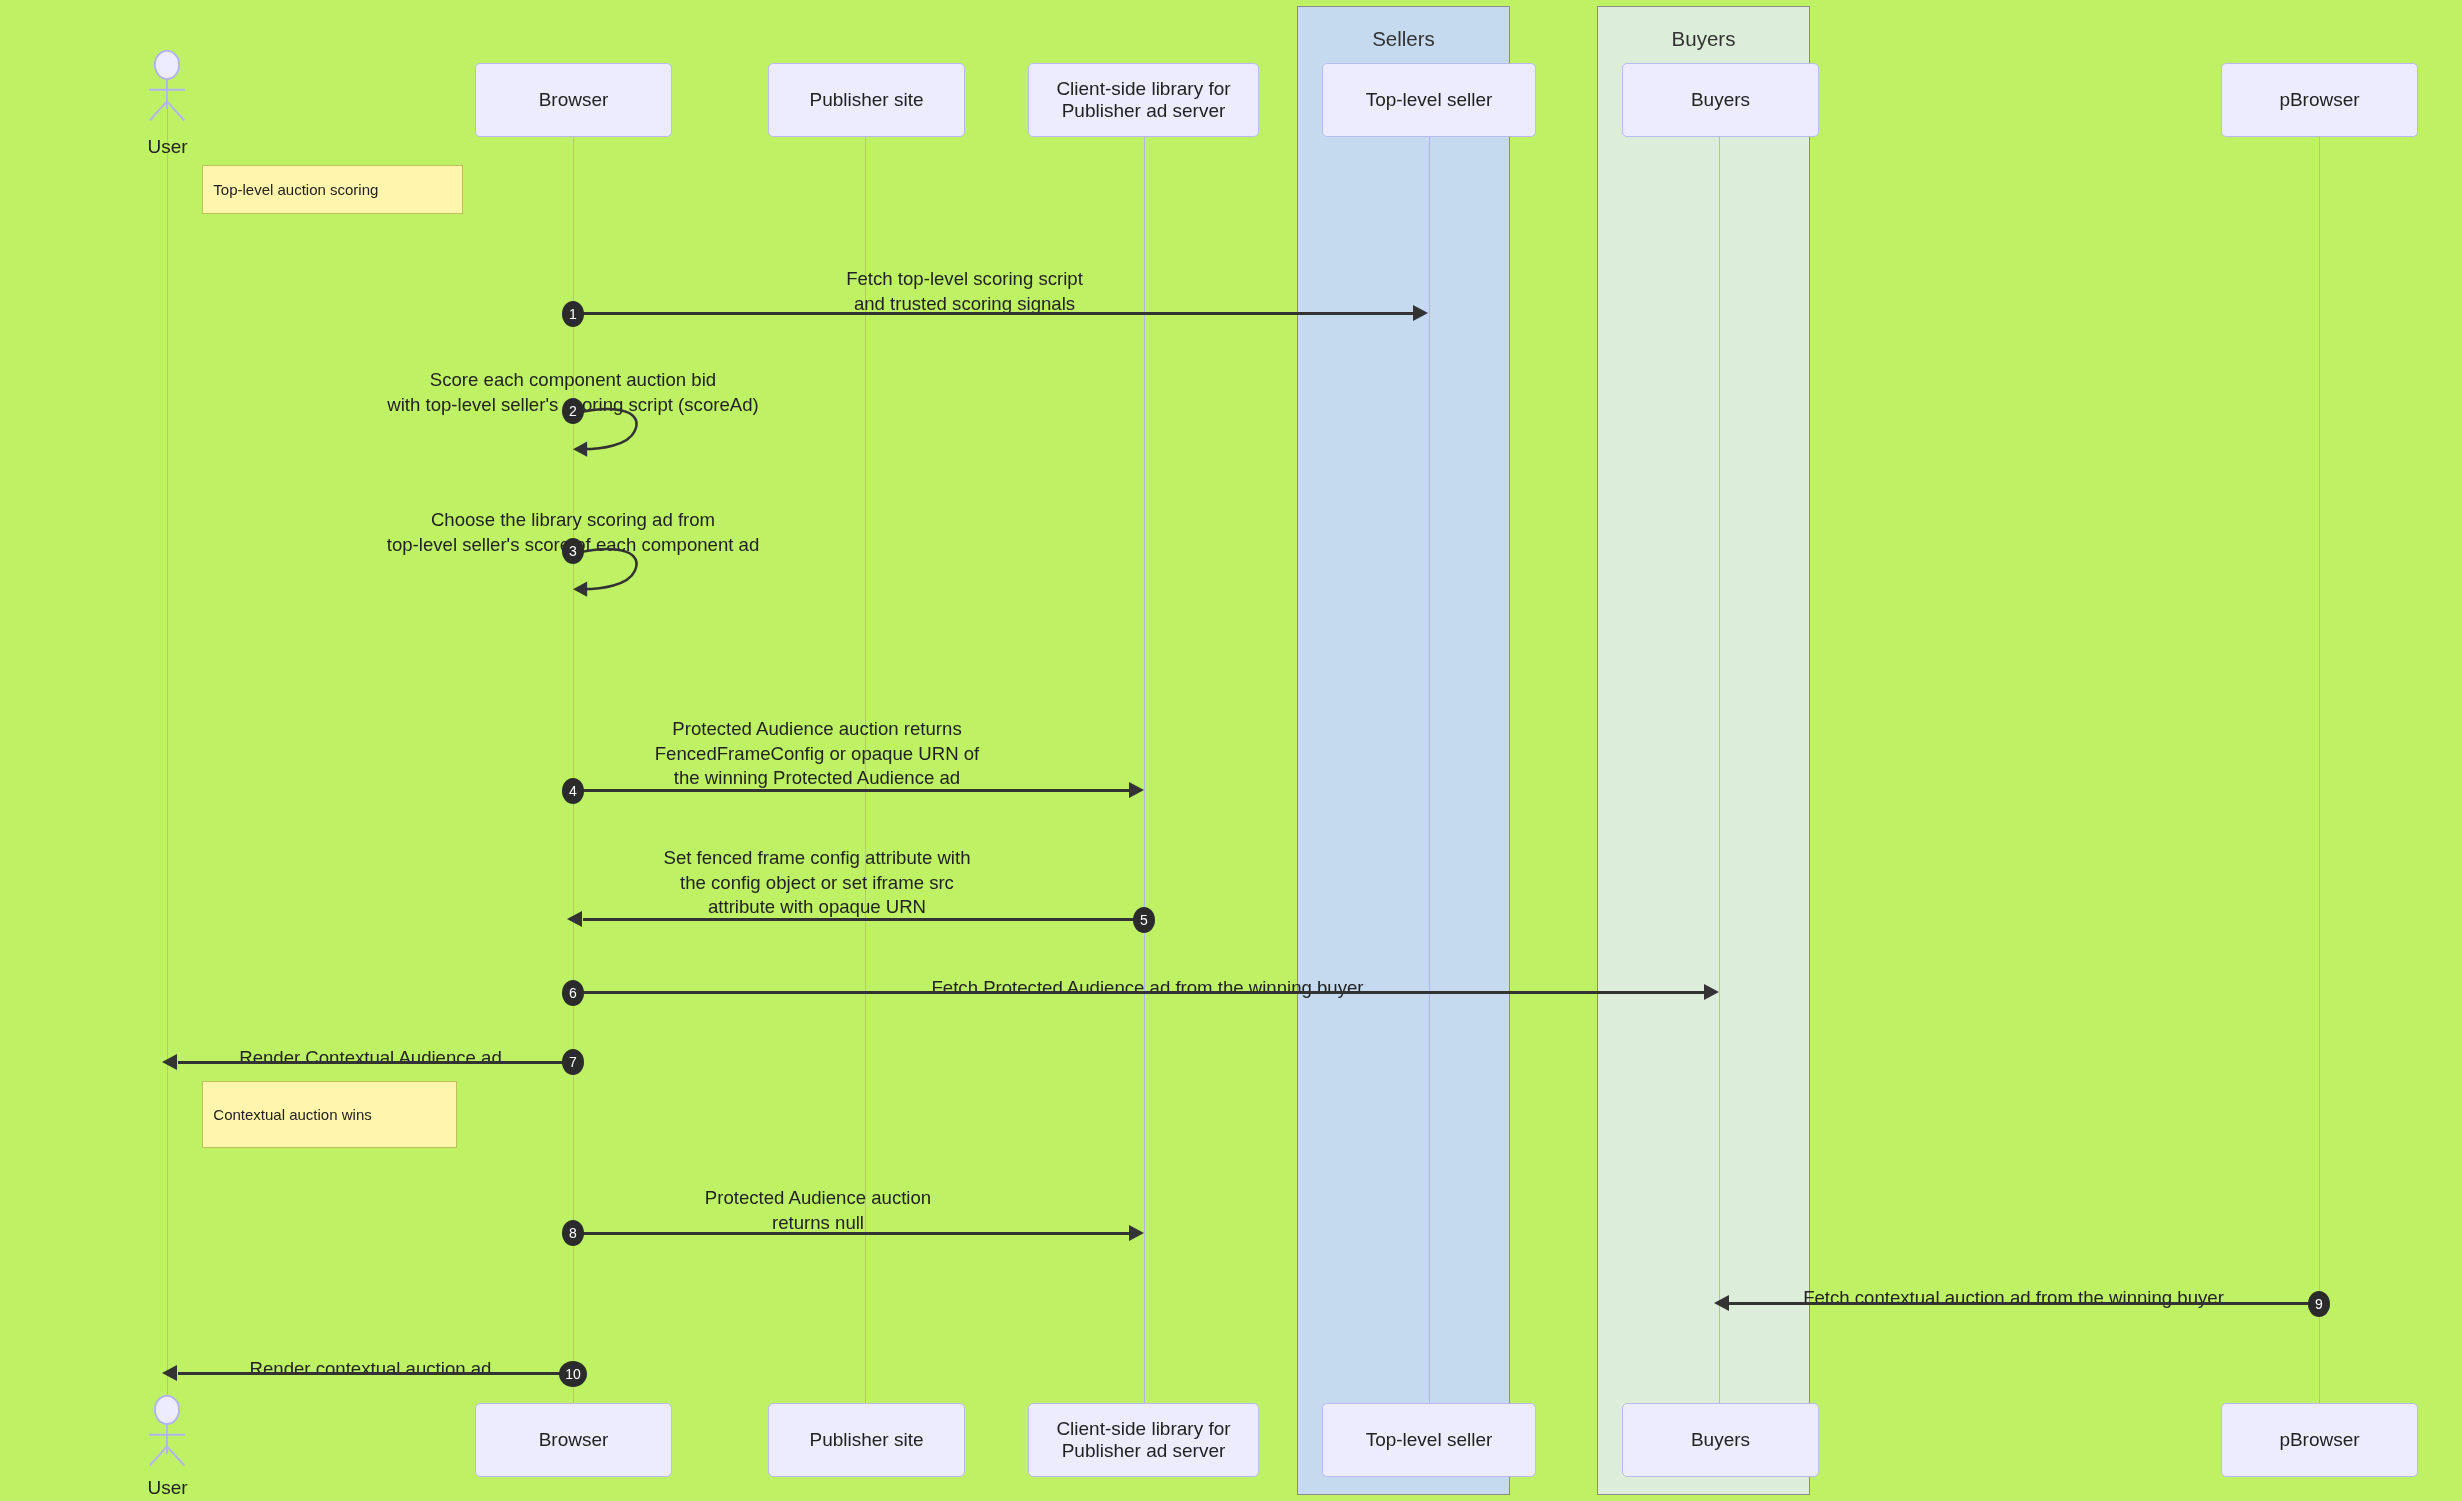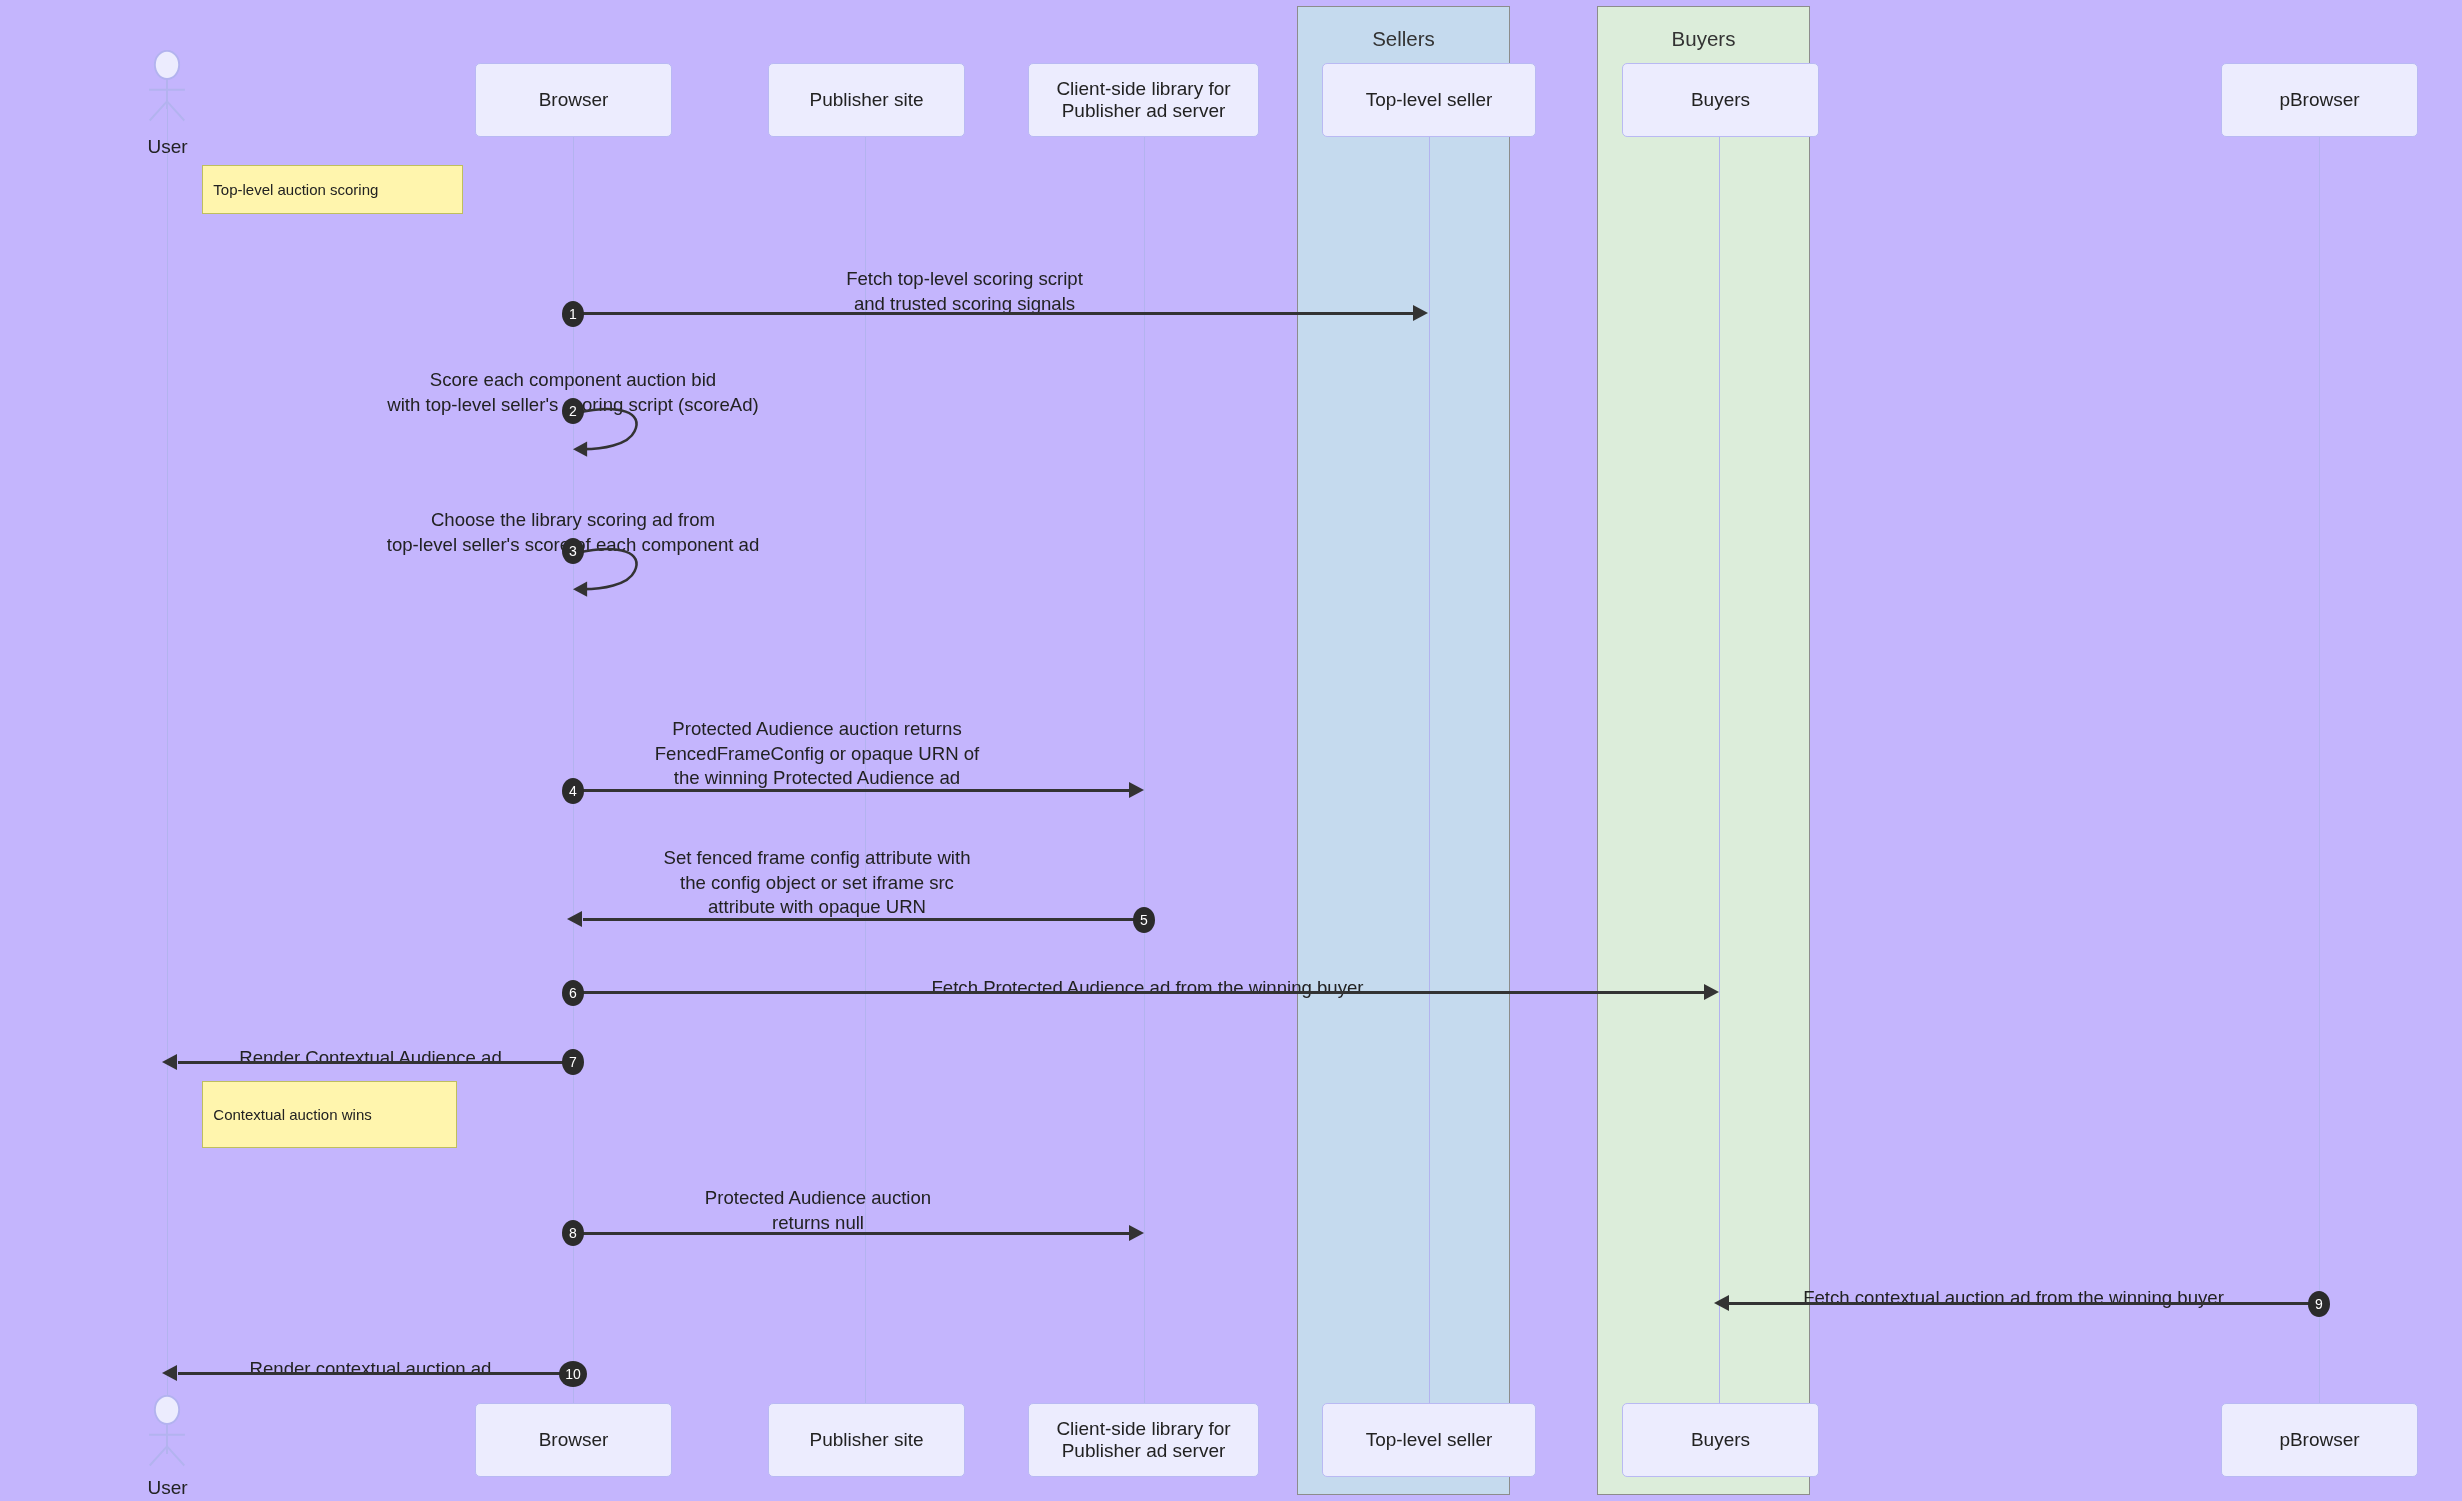--- a/index.html
+++ b/index.html
@@ -1,17 +1,17 @@
 <!DOCTYPE html>
 <html style="font-size:10.3px"><head>
 <meta charset="utf-8">
 <style>
   html,body{margin:0;padding:0;background:#ffffff;}
   body{font-family:"Liberation Sans", sans-serif;}
-  #stage{position:relative;width:2462px;height:1501px;background:#c4b5fd;overflow:hidden;}
+  #stage{position:relative;width:2462px;height:1501px;background:#bef264;overflow:hidden;}
 
   
   .group-box{position:absolute;border:1.3px solid #8c8c8c;box-sizing:border-box;}
   .group-label{position:absolute;width:100%;text-align:center;font-size:20.5px;color:#333333;
                line-height:1;white-space:nowrap;}
 
   
   .lifeline{position:absolute;width:1.3px;background:#b3b3ef;}
 
   

